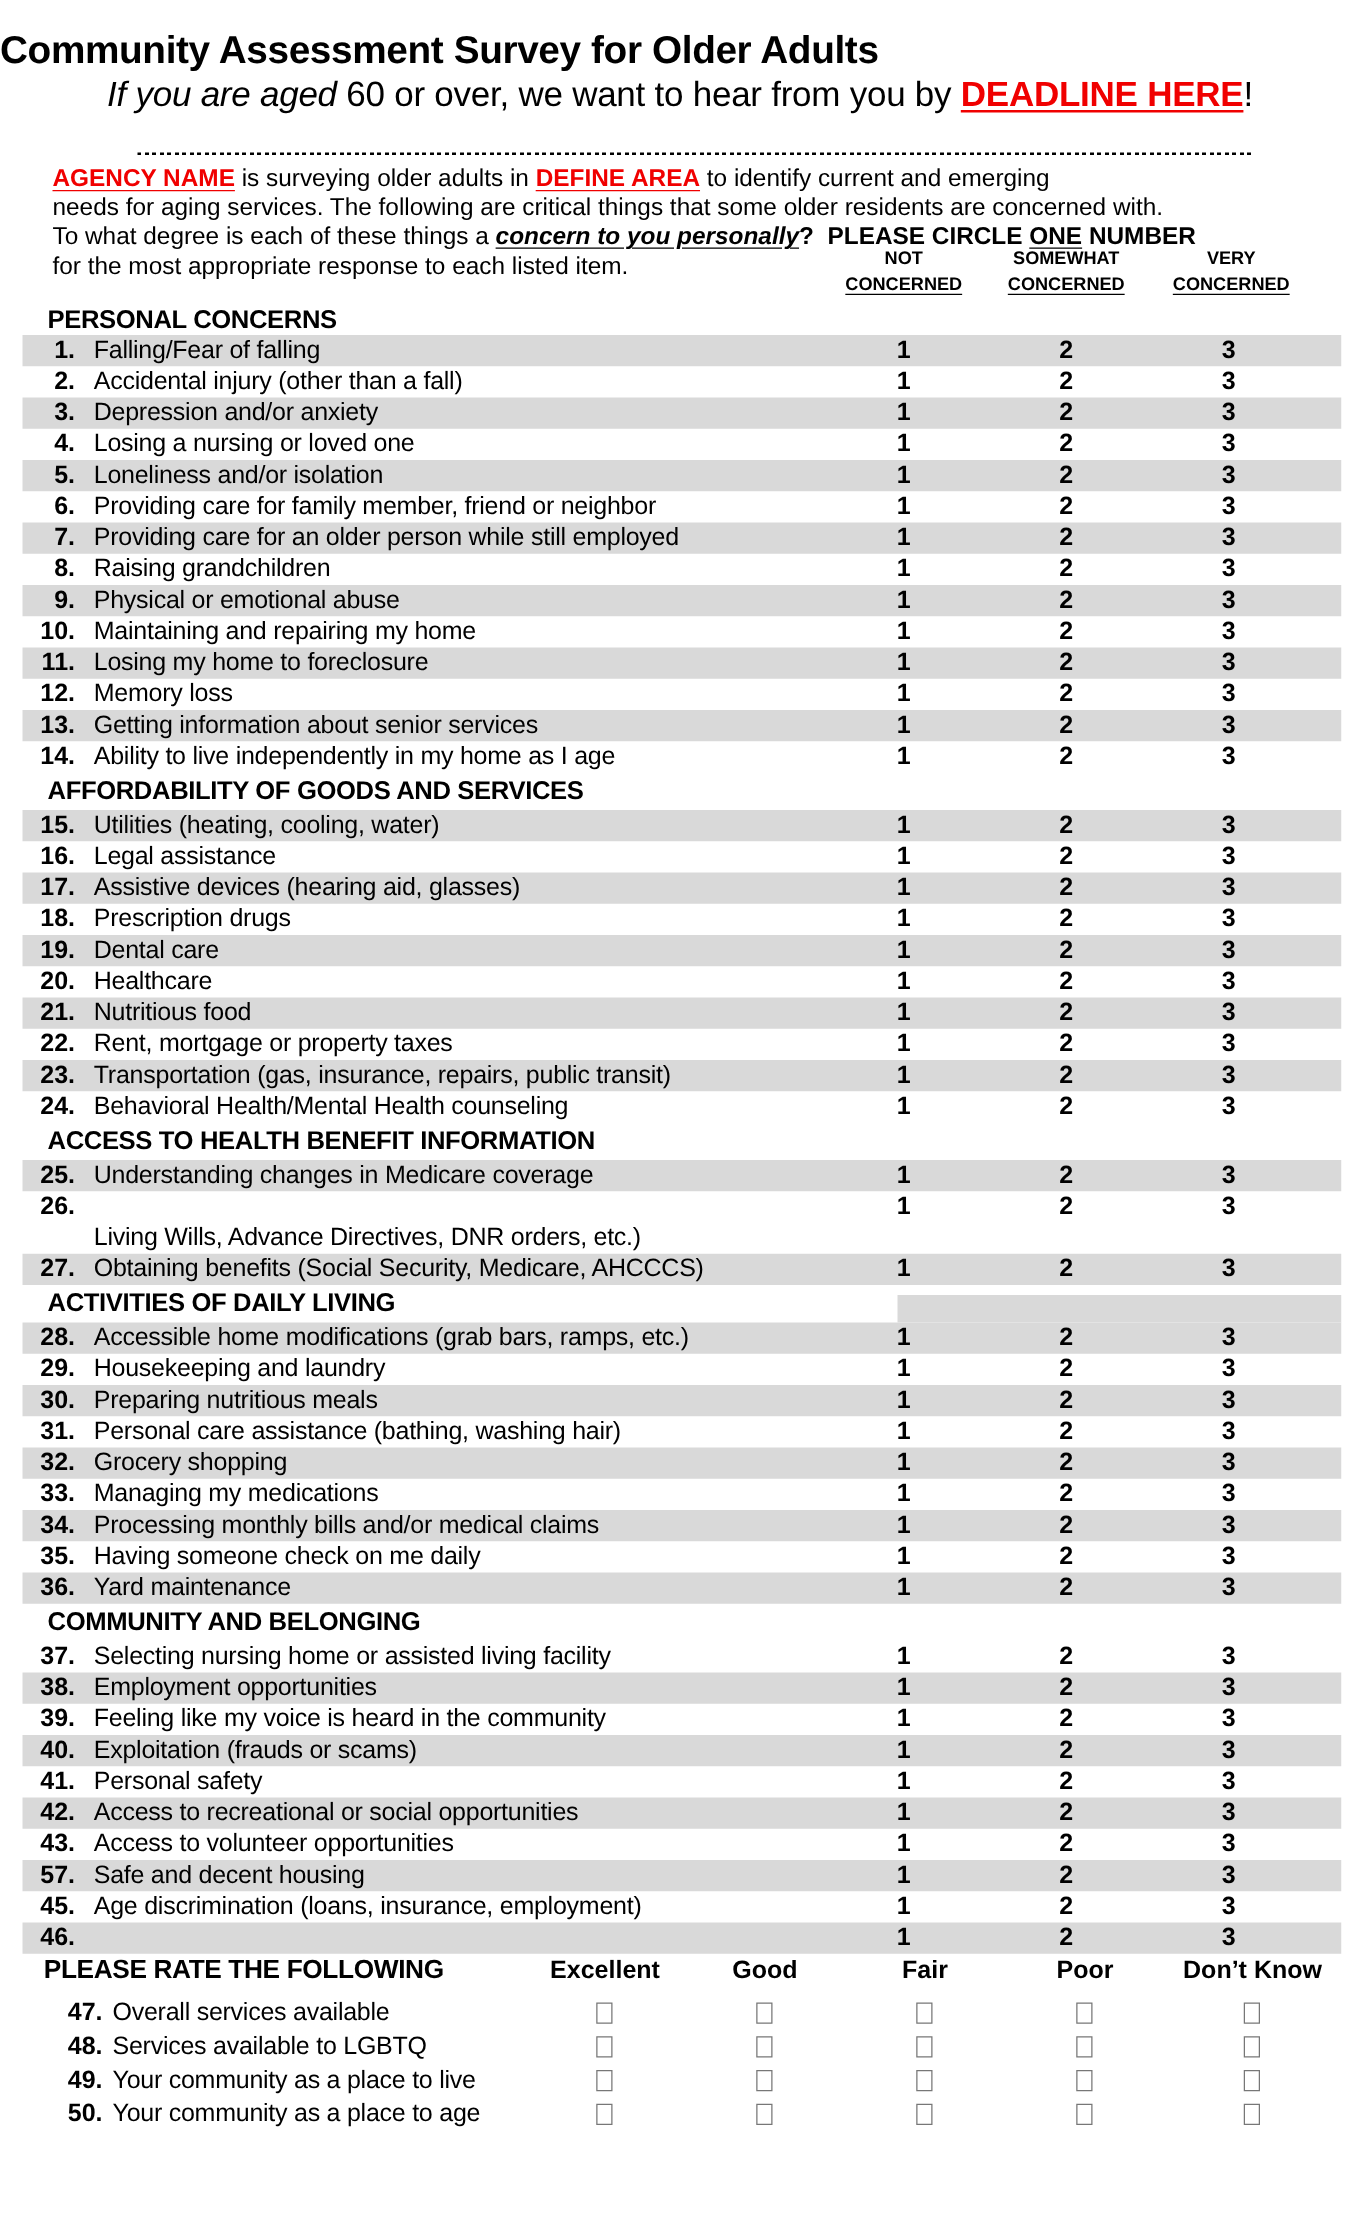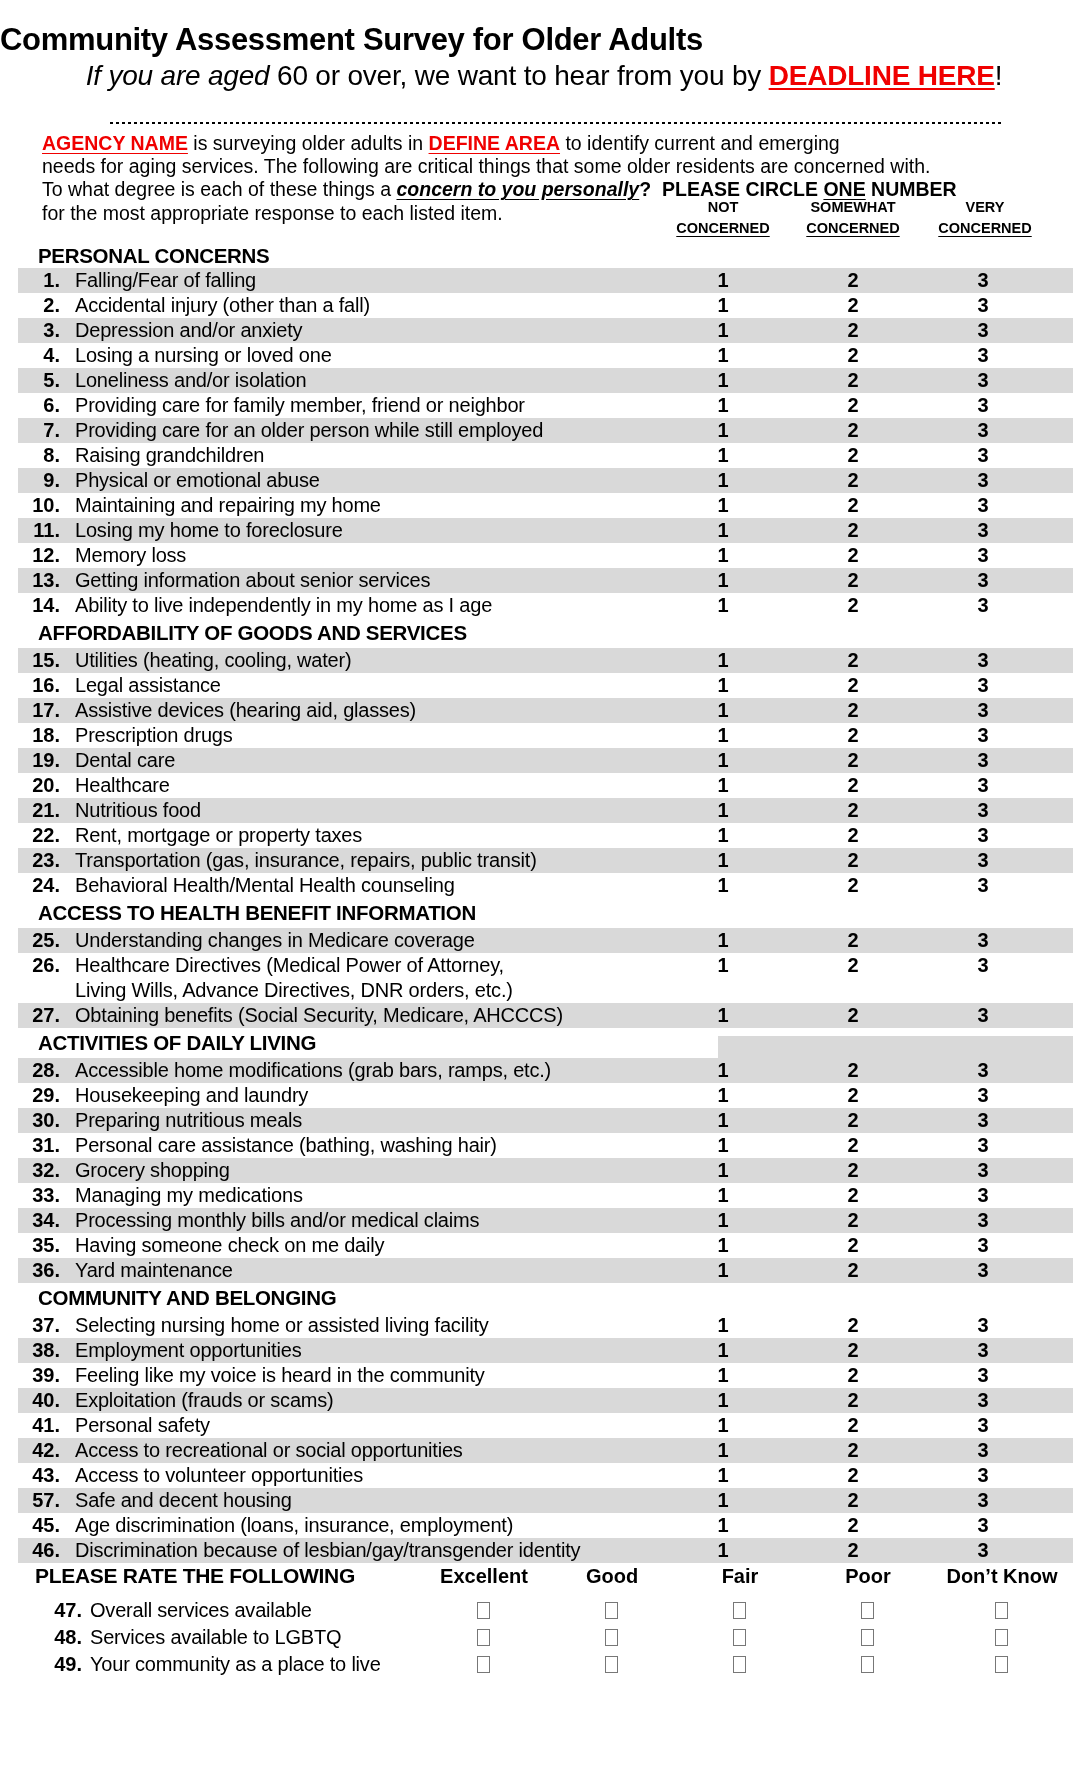--- a/index.html
+++ b/index.html
@@ -248,21 +248,20 @@
       </div>
       <div class="crow shaded">
         <span class="num">25.</span>
         <span class="lbl">Understanding changes in Medicare coverage</span>
         <span class="rate c1">1</span>
         <span class="rate c2">2</span>
         <span class="rate c3">3</span>
       </div>
       <div class="crow h2">
         <span class="num">26.</span>
-        <span class="lbl">Healthcare Directives (Medical Power of Attorney,</span>
         <span class="lbl2">Living Wills, Advance Directives, DNR orders, etc.)</span>
         <span class="rate c1">1</span>
         <span class="rate c2">2</span>
         <span class="rate c3">3</span>
       </div>
       <div class="crow shaded">
         <span class="num">27.</span>
         <span class="lbl">Obtaining benefits (Social Security, Medicare, AHCCCS)</span>
         <span class="rate c1">1</span>
         <span class="rate c2">2</span>
@@ -396,21 +395,20 @@
       </div>
       <div class="crow">
         <span class="num">45.</span>
         <span class="lbl">Age discrimination (loans, insurance, employment)</span>
         <span class="rate c1">1</span>
         <span class="rate c2">2</span>
         <span class="rate c3">3</span>
       </div>
       <div class="crow shaded">
         <span class="num">46.</span>
-        <span class="lbl">Discrimination because of lesbian/gay/transgender identity</span>
         <span class="rate c1">1</span>
         <span class="rate c2">2</span>
         <span class="rate c3">3</span>
       </div>
     </div>
   <div class="rtable" id="rtable">
       <div class="rhead">
         <span class="rtitle">PLEASE RATE THE FOLLOWING</span>
         <span class="rcol" style="left: 424px;">Excellent</span>
         <span class="rcol" style="left: 552px;">Good</span>
@@ -438,14 +436,23 @@
       </div>
       <div class="rrow">
         <span class="num">49.</span>
         <span class="lbl">Your community as a place to live</span>
         <span class="cbx" style="left: 477px;"></span>
         <span class="cbx" style="left: 605px;"></span>
         <span class="cbx" style="left: 733px;"></span>
         <span class="cbx" style="left: 861px;"></span>
         <span class="cbx" style="left: 995px;"></span>
       </div>
+      <div class="rrow">
+        <span class="num">50.</span>
+        <span class="lbl">Your community as a place to age</span>
+        <span class="cbx" style="left: 477px;"></span>
+        <span class="cbx" style="left: 605px;"></span>
+        <span class="cbx" style="left: 733px;"></span>
+        <span class="cbx" style="left: 861px;"></span>
+        <span class="cbx" style="left: 995px;"></span>
+      </div>
     </div>
 </div>
 
 </body></html>

